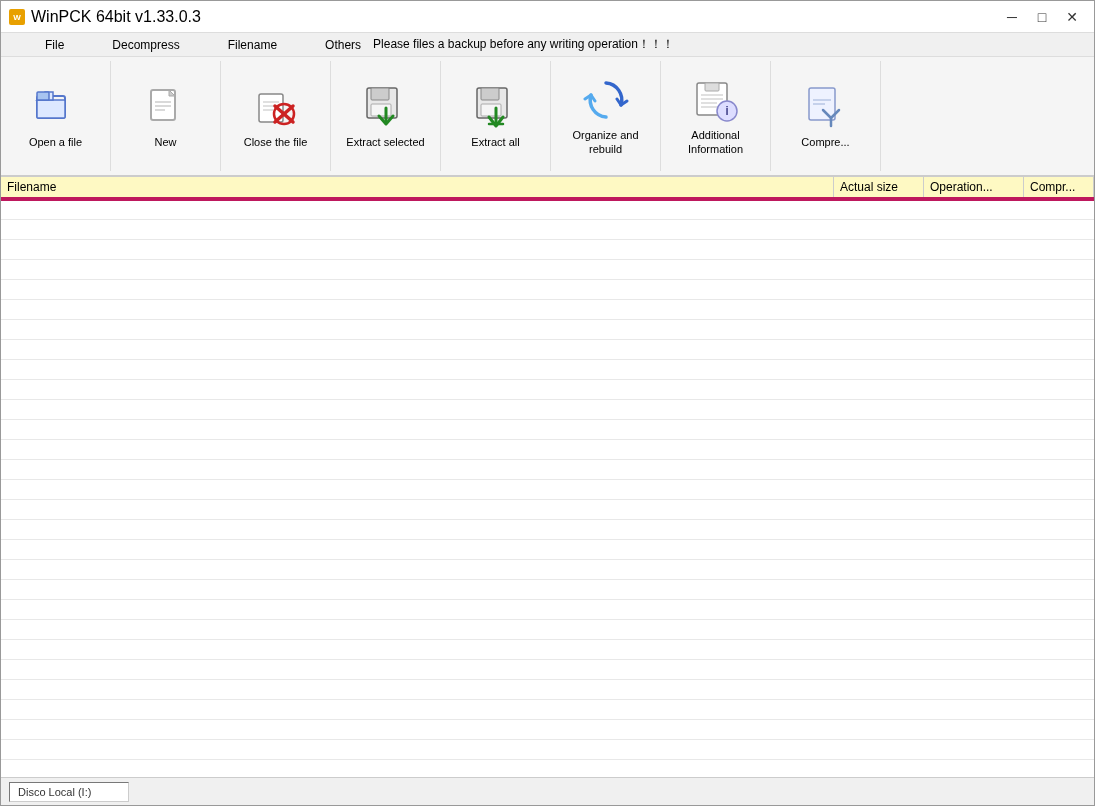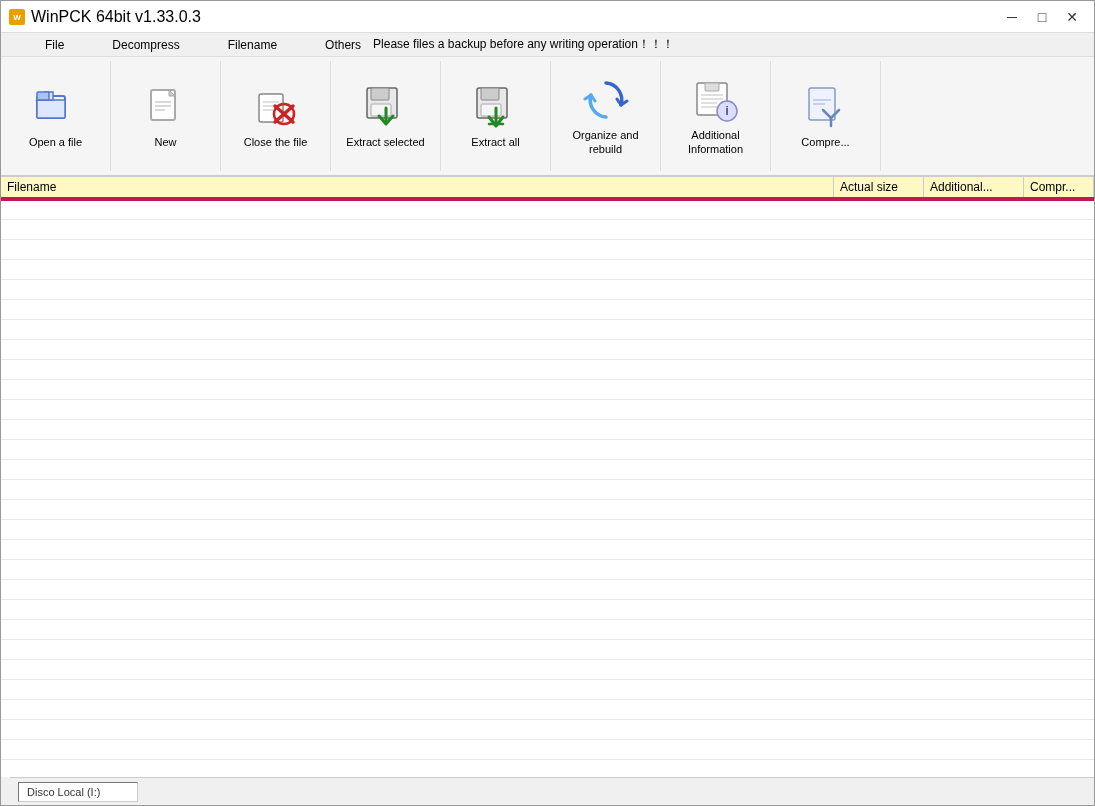--- a/index.html
+++ b/index.html
@@ -162,21 +162,20 @@
     
     .status-bar {
       height: 28px;
       background: #f0f0f0;
       border-top: 1px solid #ccc;
       display: flex;
       align-items: center;
       padding: 0 8px;
       font-size: 11px;
       color: #333;
-      margin-left: 9px;
     }
     .status-section {
       padding: 2px 8px;
       border: 1px inset #ccc;
       background: white;
       height: 20px;
       display: flex;
       align-items: center;
       min-width: 120px;
       font-size: 11px;
@@ -329,21 +328,21 @@
     </button>
 
   </div>
 
   <div class="file-area">
     <table class="file-table">
       <thead>
         <tr>
           <th class="col-filename">Filename</th>
           <th class="col-actual">Actual size</th>
-          <th class="col-compressed">Additional...</th>
+          <th class="col-compressed">Operation...</th>
           <th class="col-compr">Compr...</th>
         </tr>
       </thead>
       <tbody id="file-table-body">
 
         <tr>
             <td></td>
             <td></td>
             <td></td>
             <td></td>

